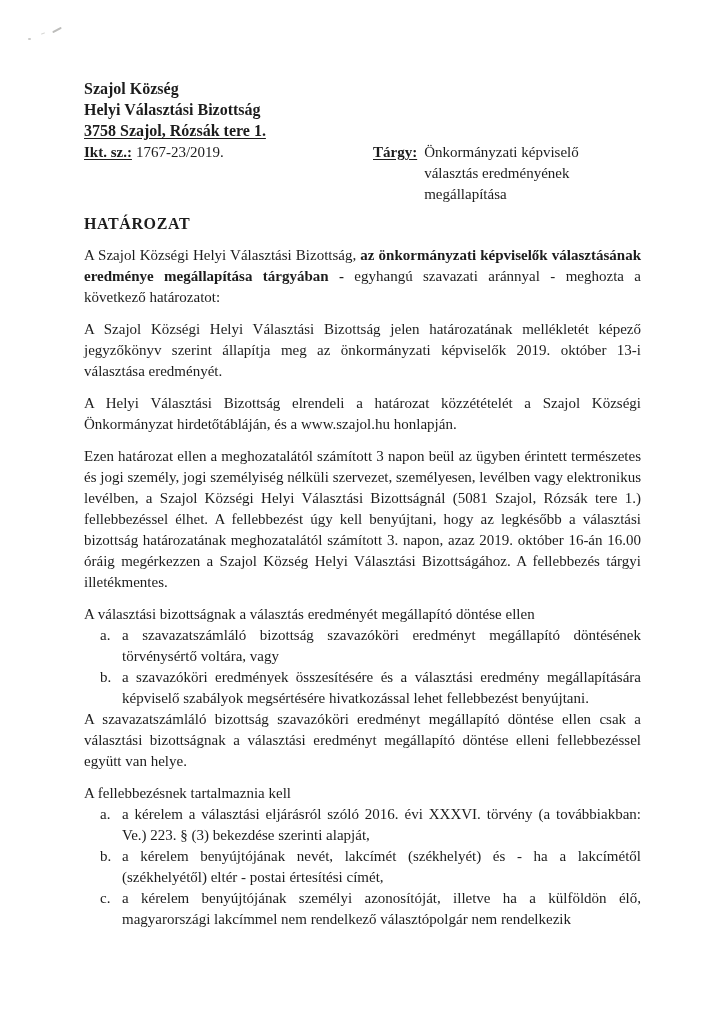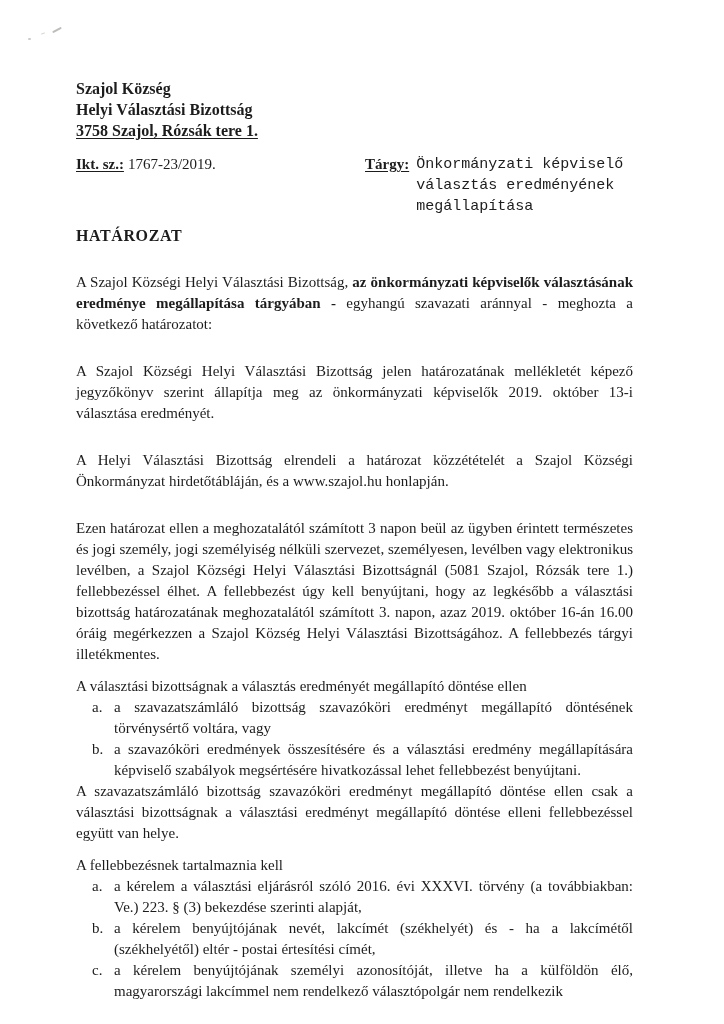--- a/index.html
+++ b/index.html
@@ -13,55 +13,55 @@
     width: 724px;
     height: 1024px;
     background: #ffffff;
     color: #1c1c1c;
     overflow: hidden;
     font-size: 15px;
     line-height: 21px;
   }
   .content {
     position: absolute;
-    left: 76px;
+    left: 84px;
     top: 78px;
     width: 557px;
   }
   .bold { font-weight: bold; }
   .underlined { text-decoration: underline; text-underline-offset: 2px; }
 
   
   .artifact { position: absolute; background: #9a9a96; border-radius: 1px; }
   .artifact.a1 { left: 52px; top: 29px; width: 10px; height: 2px; transform: rotate(-28deg); opacity: .65; }
   .artifact.a2 { left: 28px; top: 38px; width: 3px; height: 2px; opacity: .5; }
   .artifact.a3 { left: 41px; top: 33px; width: 4px; height: 1px; transform: rotate(-20deg); opacity: .4; }
 
   
   .letterhead { font-weight: bold; font-size: 16px; line-height: 21px; }
 
   
-  .ref-row { display: flex; margin-top: 13px; }
+  .ref-row { display: flex; margin-top: 1px; }
   .ref-left { width: 289px; flex: 0 0 289px; }
   .ref-left .ref-value { margin-left: 4px; }
   .subject { display: flex; align-items: flex-start; }
   .subject-label { margin-right: 7px; white-space: nowrap; }
-  .subject-line { display: block; font-family: Liberation Mono, monospace; }
+  .subject-line { display: block; }
 
   
   .doc-title {
     margin-top: 8px;
     font-weight: bold;
     font-size: 16px;
     letter-spacing: 0.6px;
     line-height: 21px;
   }
 
   
-  .para { margin-top: 26px; text-align: justify; }
+  .para { margin-top: 11px; text-align: justify; }
   .block { margin-top: 11px; }
   .intro-line { text-align: left; }
   .outro { text-align: justify; }
 
   
   .list-item { display: flex; }
   .list-item .marker { flex: 0 0 22px; margin-left: 16px; }
   .list-item .item-text { flex: 1; text-align: justify; }
 </style>
 </head>

